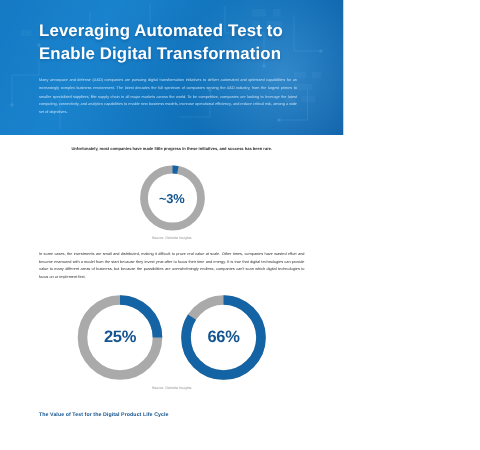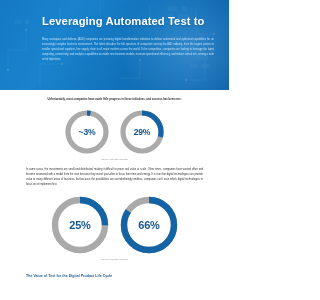--- a/index.html
+++ b/index.html
@@ -11,21 +11,20 @@
     position:relative;
   }
 
   
   .header {
     position:relative;
     width:229px;
     height:90px;
     background:linear-gradient(118deg,#1579c4 0%,#1a83cd 28%,#1070b8 62%,#0d5fa6 100%);
     overflow:hidden;
-    padding-left:16px;
   }
   .header-texture {
     position:absolute;
     inset:0;
     opacity:.30;
     pointer-events:none;
   }
   .header-glow {
     position:absolute;
     right:-30px; top:-20px;
@@ -157,46 +156,40 @@
       <rect x="14" y="20" width="7" height="4"></rect>
         <rect x="25" y="20" width="4" height="4"></rect>
     </g>
   </svg>
 
   <div class="header-glow"></div>
 
   <div class="header-inner">
     <div class="hero-title">
       <div>Leveraging Automated Test to</div>
+      <div>Enable Digital Transformation</div>
     </div>
     <div class="hero-body">Many aerospace and defense (A&amp;D) companies are pursuing digital transformation initiatives to deliver automated and optimized capabilities for an increasingly complex business environment. The latest decades the full spectrum of companies serving the A&amp;D industry, from the largest primes to smaller specialized suppliers, line supply chain in all major markets across the world. To be competitive, companies are looking to leverage the latest computing, connectivity, and analytics capabilities to enable new business models, increase operational efficiency, and reduce critical risk, among a wide set of objectives.</div>
   </div>
 </div>
 
 <div class="sheet">
 
   <div class="lede">Unfortunately, most companies have made little progress in these initiatives, and success has been rare.</div>
 
   <div class="donut-row top">
 
     <div class="donut sm">
       <svg width="48" height="48" viewBox="0 0 48 48">
         <circle cx="24" cy="24" r="19" fill="none" stroke="#aaaaaa" stroke-width="5.2"></circle>
         <circle class="arc" cx="24" cy="24" r="19" fill="none" stroke="#1464a5" stroke-width="5.2" stroke-dasharray="3.581415625092364 115.79910521131977"></circle>
       </svg>
       <div class="donut-label">~3%</div>
     </div>
 
-    <div class="donut sm">
-      <svg width="48" height="48" viewBox="0 0 48 48">
-        <circle cx="24" cy="24" r="19" fill="none" stroke="#aaaaaa" stroke-width="5.2"></circle>
-        <circle class="arc" cx="24" cy="24" r="19" fill="none" stroke="#1464a5" stroke-width="5.2" stroke-dasharray="34.62035104255952 84.76016979385261"></circle>
-      </svg>
-      <div class="donut-label">29%</div>
-    </div>
 
   </div>
 
   <div class="source">Source: Deloitte Insights</div>
 
   <div class="para">In some cases, the investments are small and distributed, making it difficult to prove real value at scale. Other times, companies have wasted effort and become enamored with a model from the start because they invest year-after to focus their time and energy. It is true that digital technologies can provide value to many different areas of business, but because the possibilities are overwhelmingly endless, companies can't scan which digital technologies to focus on or implement first.</div>
 
   <div class="donut-row bottom">
 
     <div class="donut lg">

